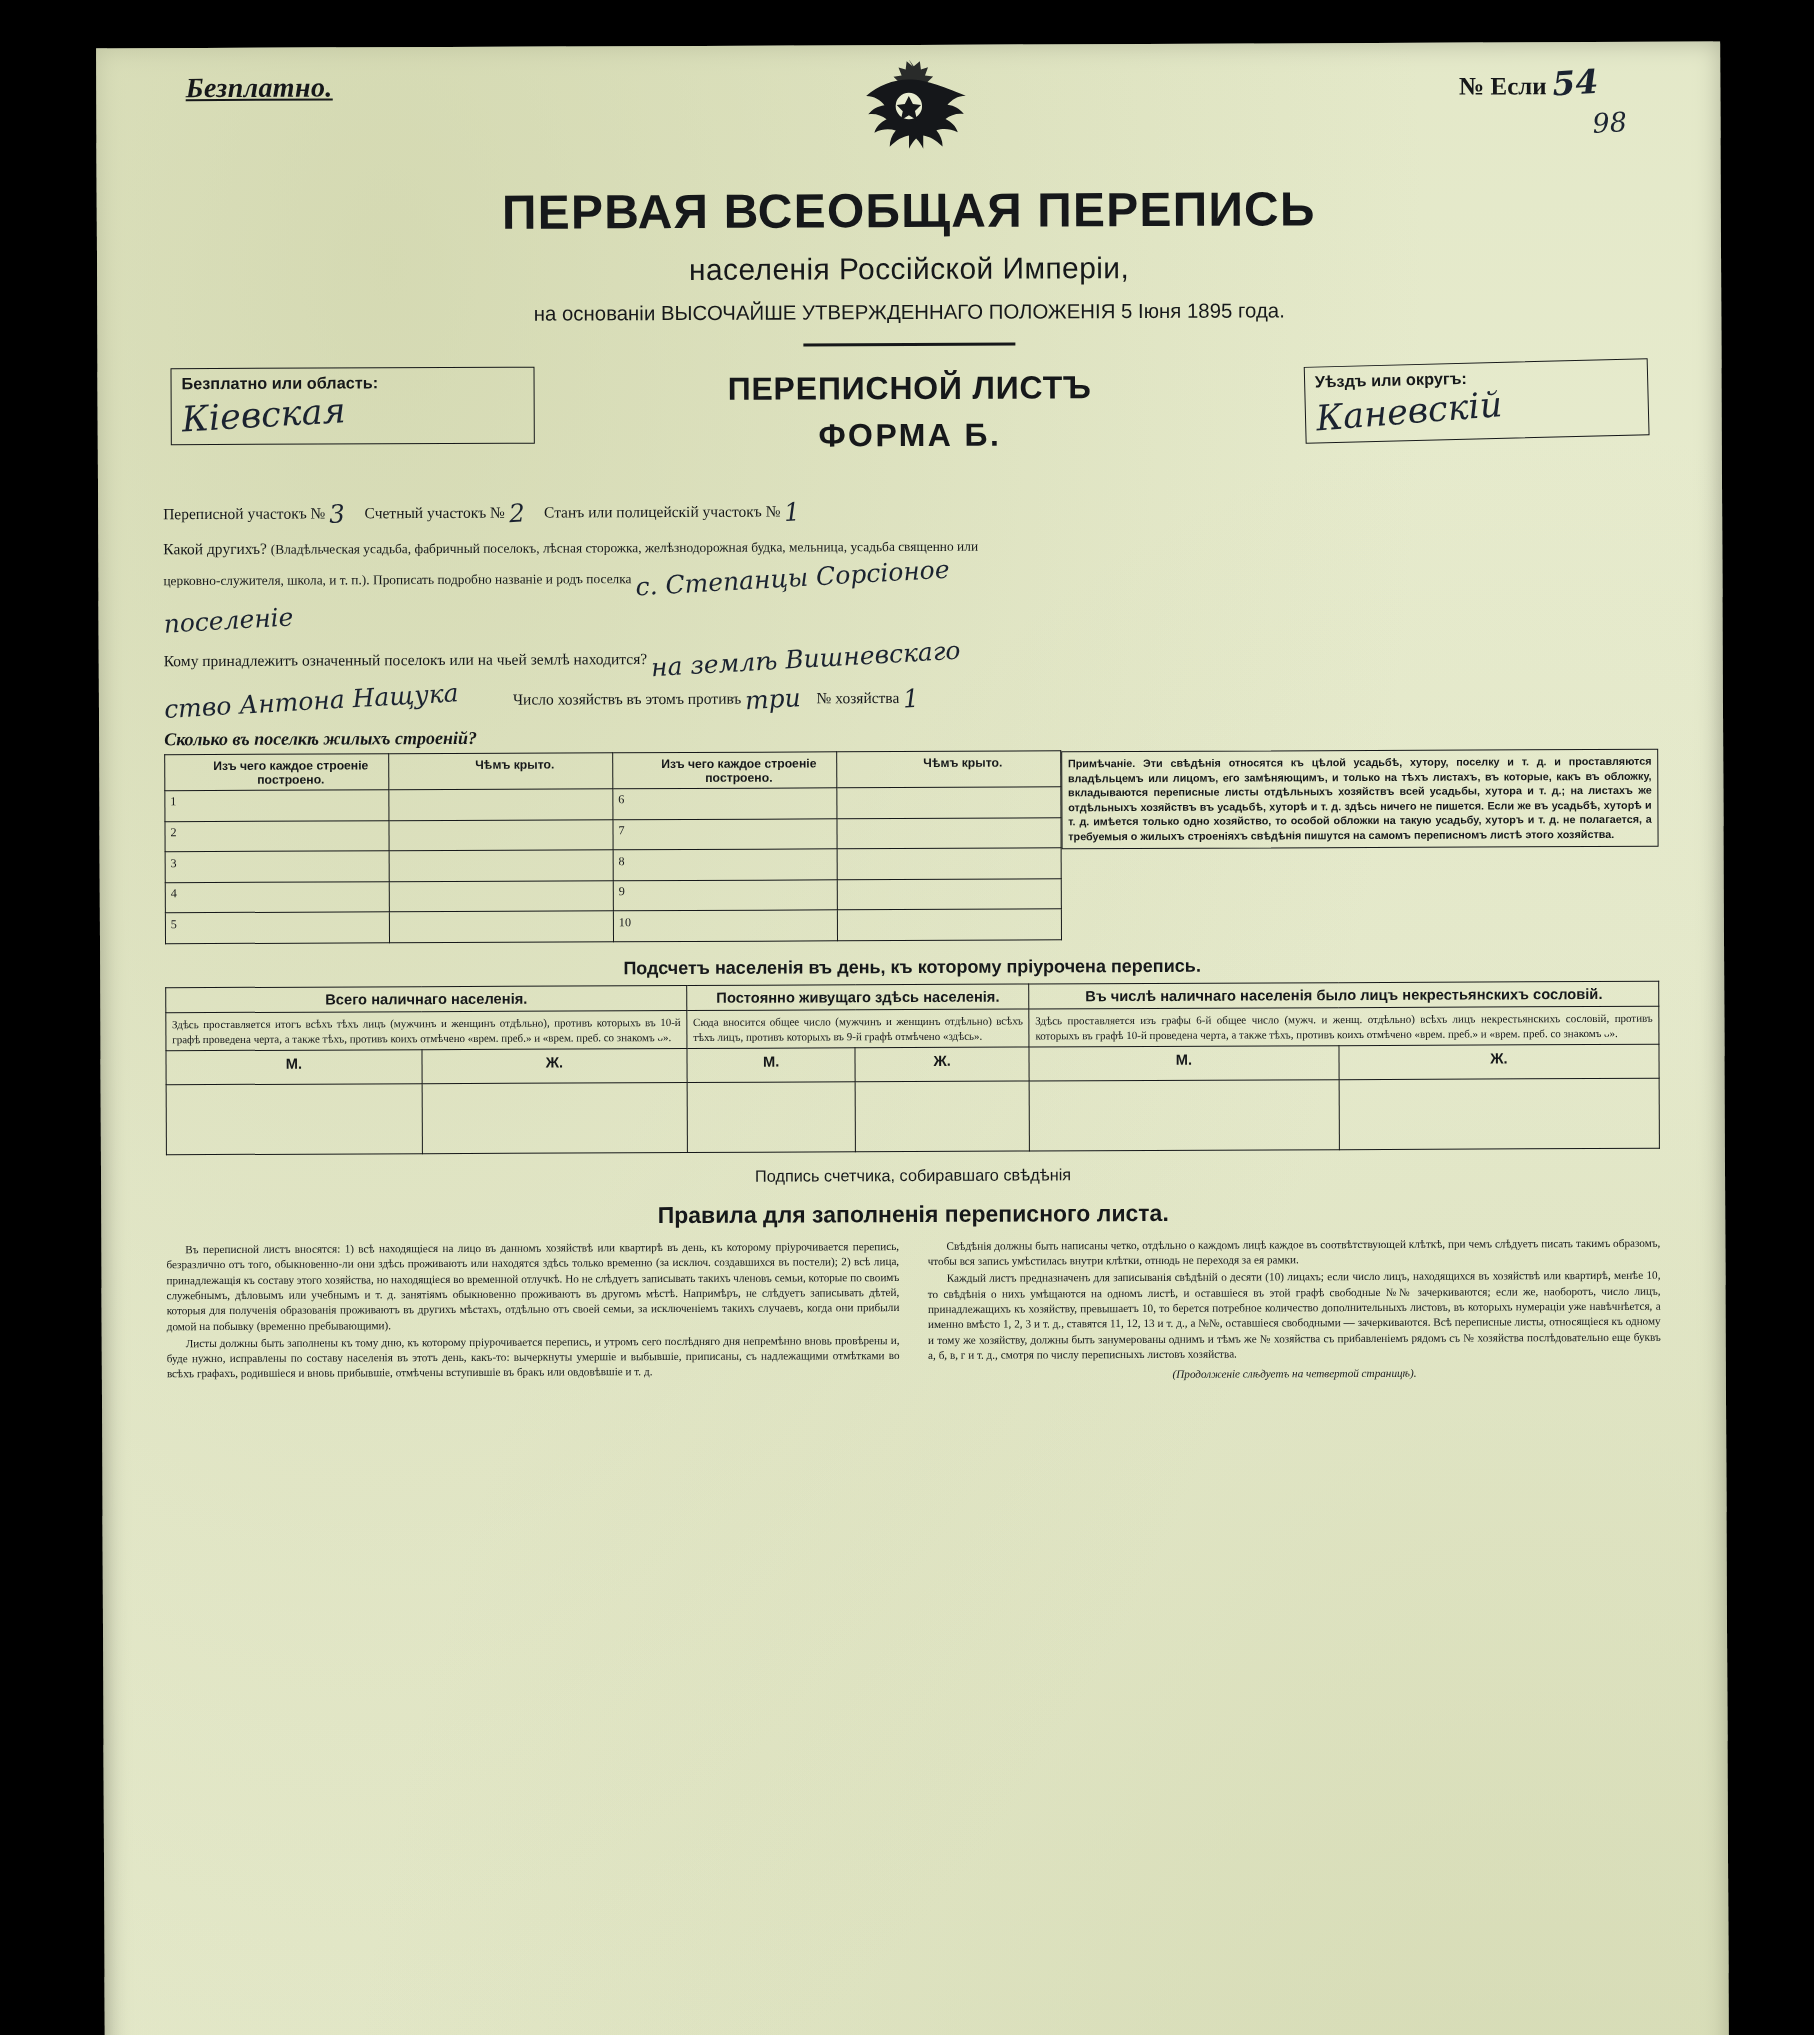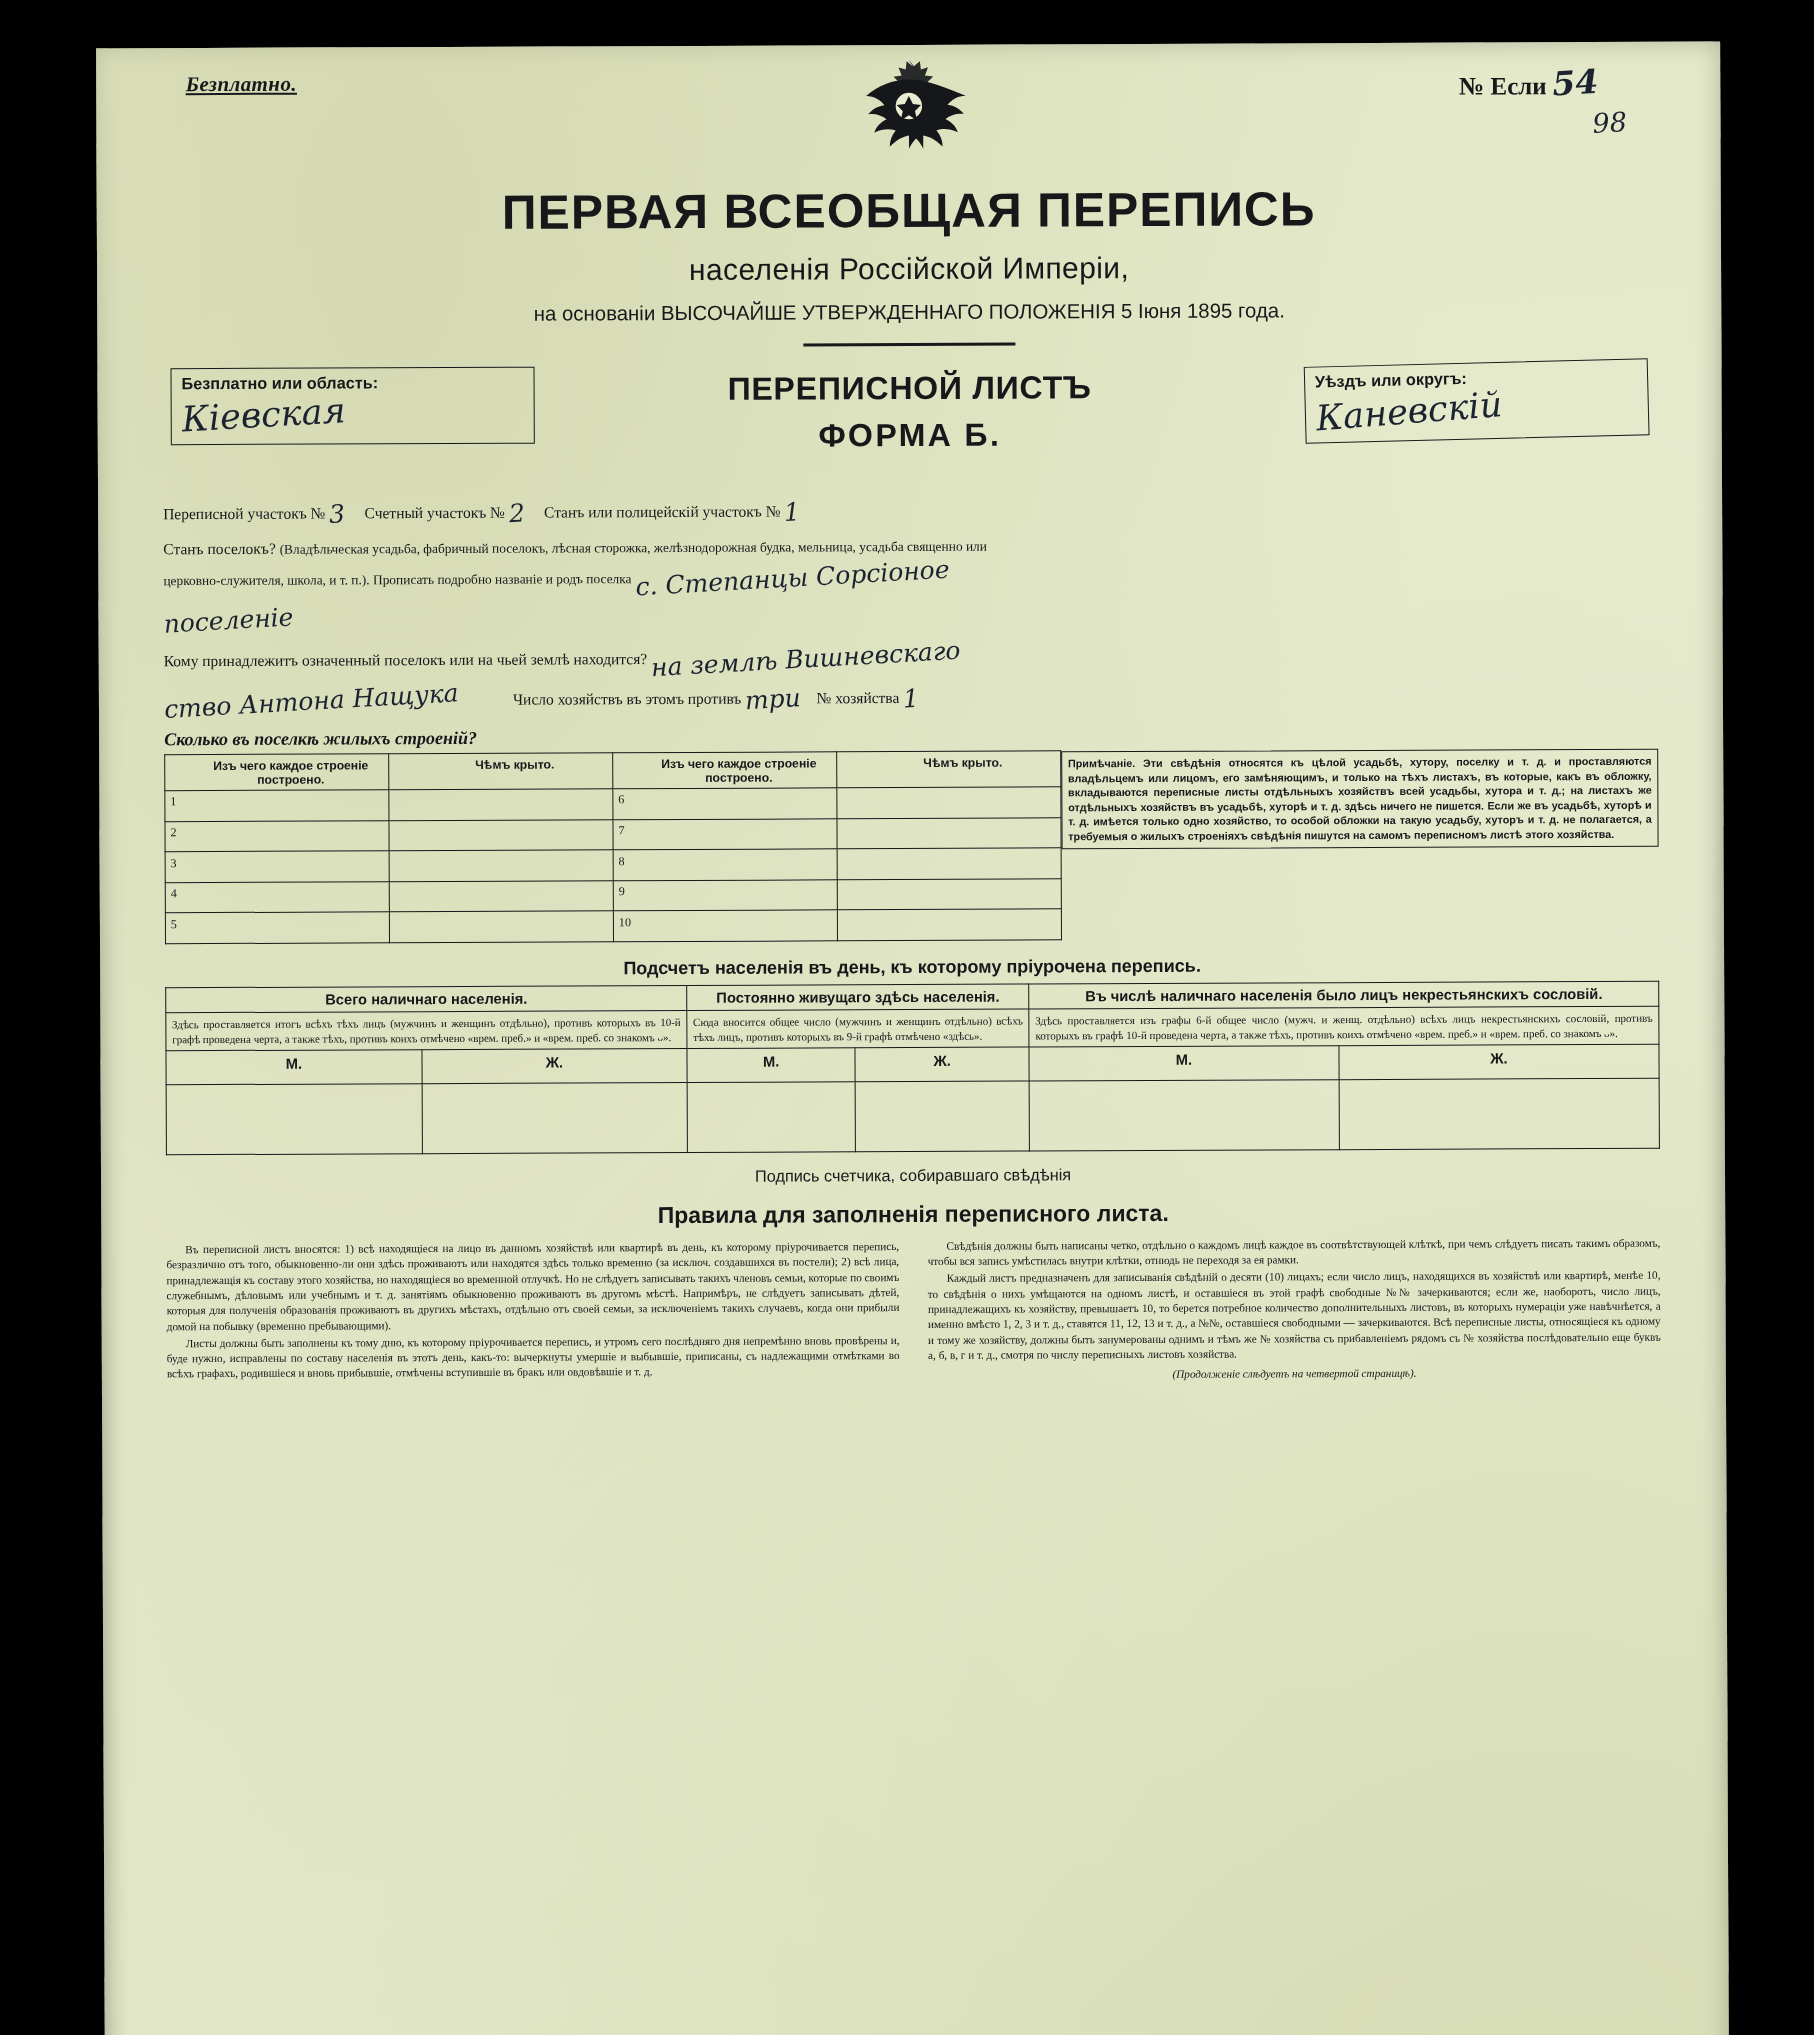--- a/index.html
+++ b/index.html
@@ -18,21 +18,21 @@
       radial-gradient(ellipse at 88% 92%, rgba(198,204,158,0.5) 0%, rgba(232,236,208,0) 60%),
       linear-gradient(175deg, rgba(225,230,196,0.7) 0%, rgba(236,240,214,0.2) 40%, rgba(214,220,180,0.6) 100%);
     pointer-events:none;
   }
   .ink{color:#16181a;}
   .content{position:absolute;left:0;top:0;right:0;bottom:0;padding:0 65px;box-sizing:border-box;}
 
   
   .hdr{position:relative;height:134px;}
   .free{
-    position:absolute;left:24.4px;top:24.4px;font-size:21px;font-style:italic;font-weight:bold;
+    position:absolute;left:24.4px;top:24.4px;font-size:28px;font-style:italic;font-weight:bold;
     letter-spacing:0.4px;text-decoration:underline;
   }
   .eagle{
     position:absolute;left:50%;top:8.1px;transform:translateX(-50%);
     width:155px;text-align:center;
   }
   .eagle svg{display:block;margin:0 auto;}
   .sheetno{
     position:absolute;right:57px;top:21px;font-size:25px;font-weight:bold;white-space:nowrap;
   }
@@ -155,21 +155,21 @@
           <span class="hand">3</span>
           &nbsp;&nbsp;&nbsp;
           <span>Счетный участокъ №</span>
           <span class="hand">2</span>
           &nbsp;&nbsp;&nbsp;
           <span>Станъ или полицейскій участокъ №</span>
           <span class="hand">1</span>
         </div>
 
         <div class="wrapln">
-          <span>Станъ поселокъ?</span>
+          <span>Какой другихъ?</span>
           <span class="small">(Владѣльческая усадьба, фабричный поселокъ, лѣсная сторожка, желѣзнодорожная будка, мельница, усадьба священно или</span><br>
           <span class="small">церковно-служителя, школа, и т. п.). Прописать подробно названіе и родъ поселка</span>
           <span class="hand">с. Степанцы Сорсіоное</span><br>
           <span class="hand">поселеніе</span>
         </div>
 
         <div class="wrapln">
           <span>Кому принадлежитъ означенный поселокъ или на чьей землѣ находится?</span>
           <span class="hand">на землѣ Вишневскаго</span><br>
           <span class="hand">ство Антона Нащука</span>

